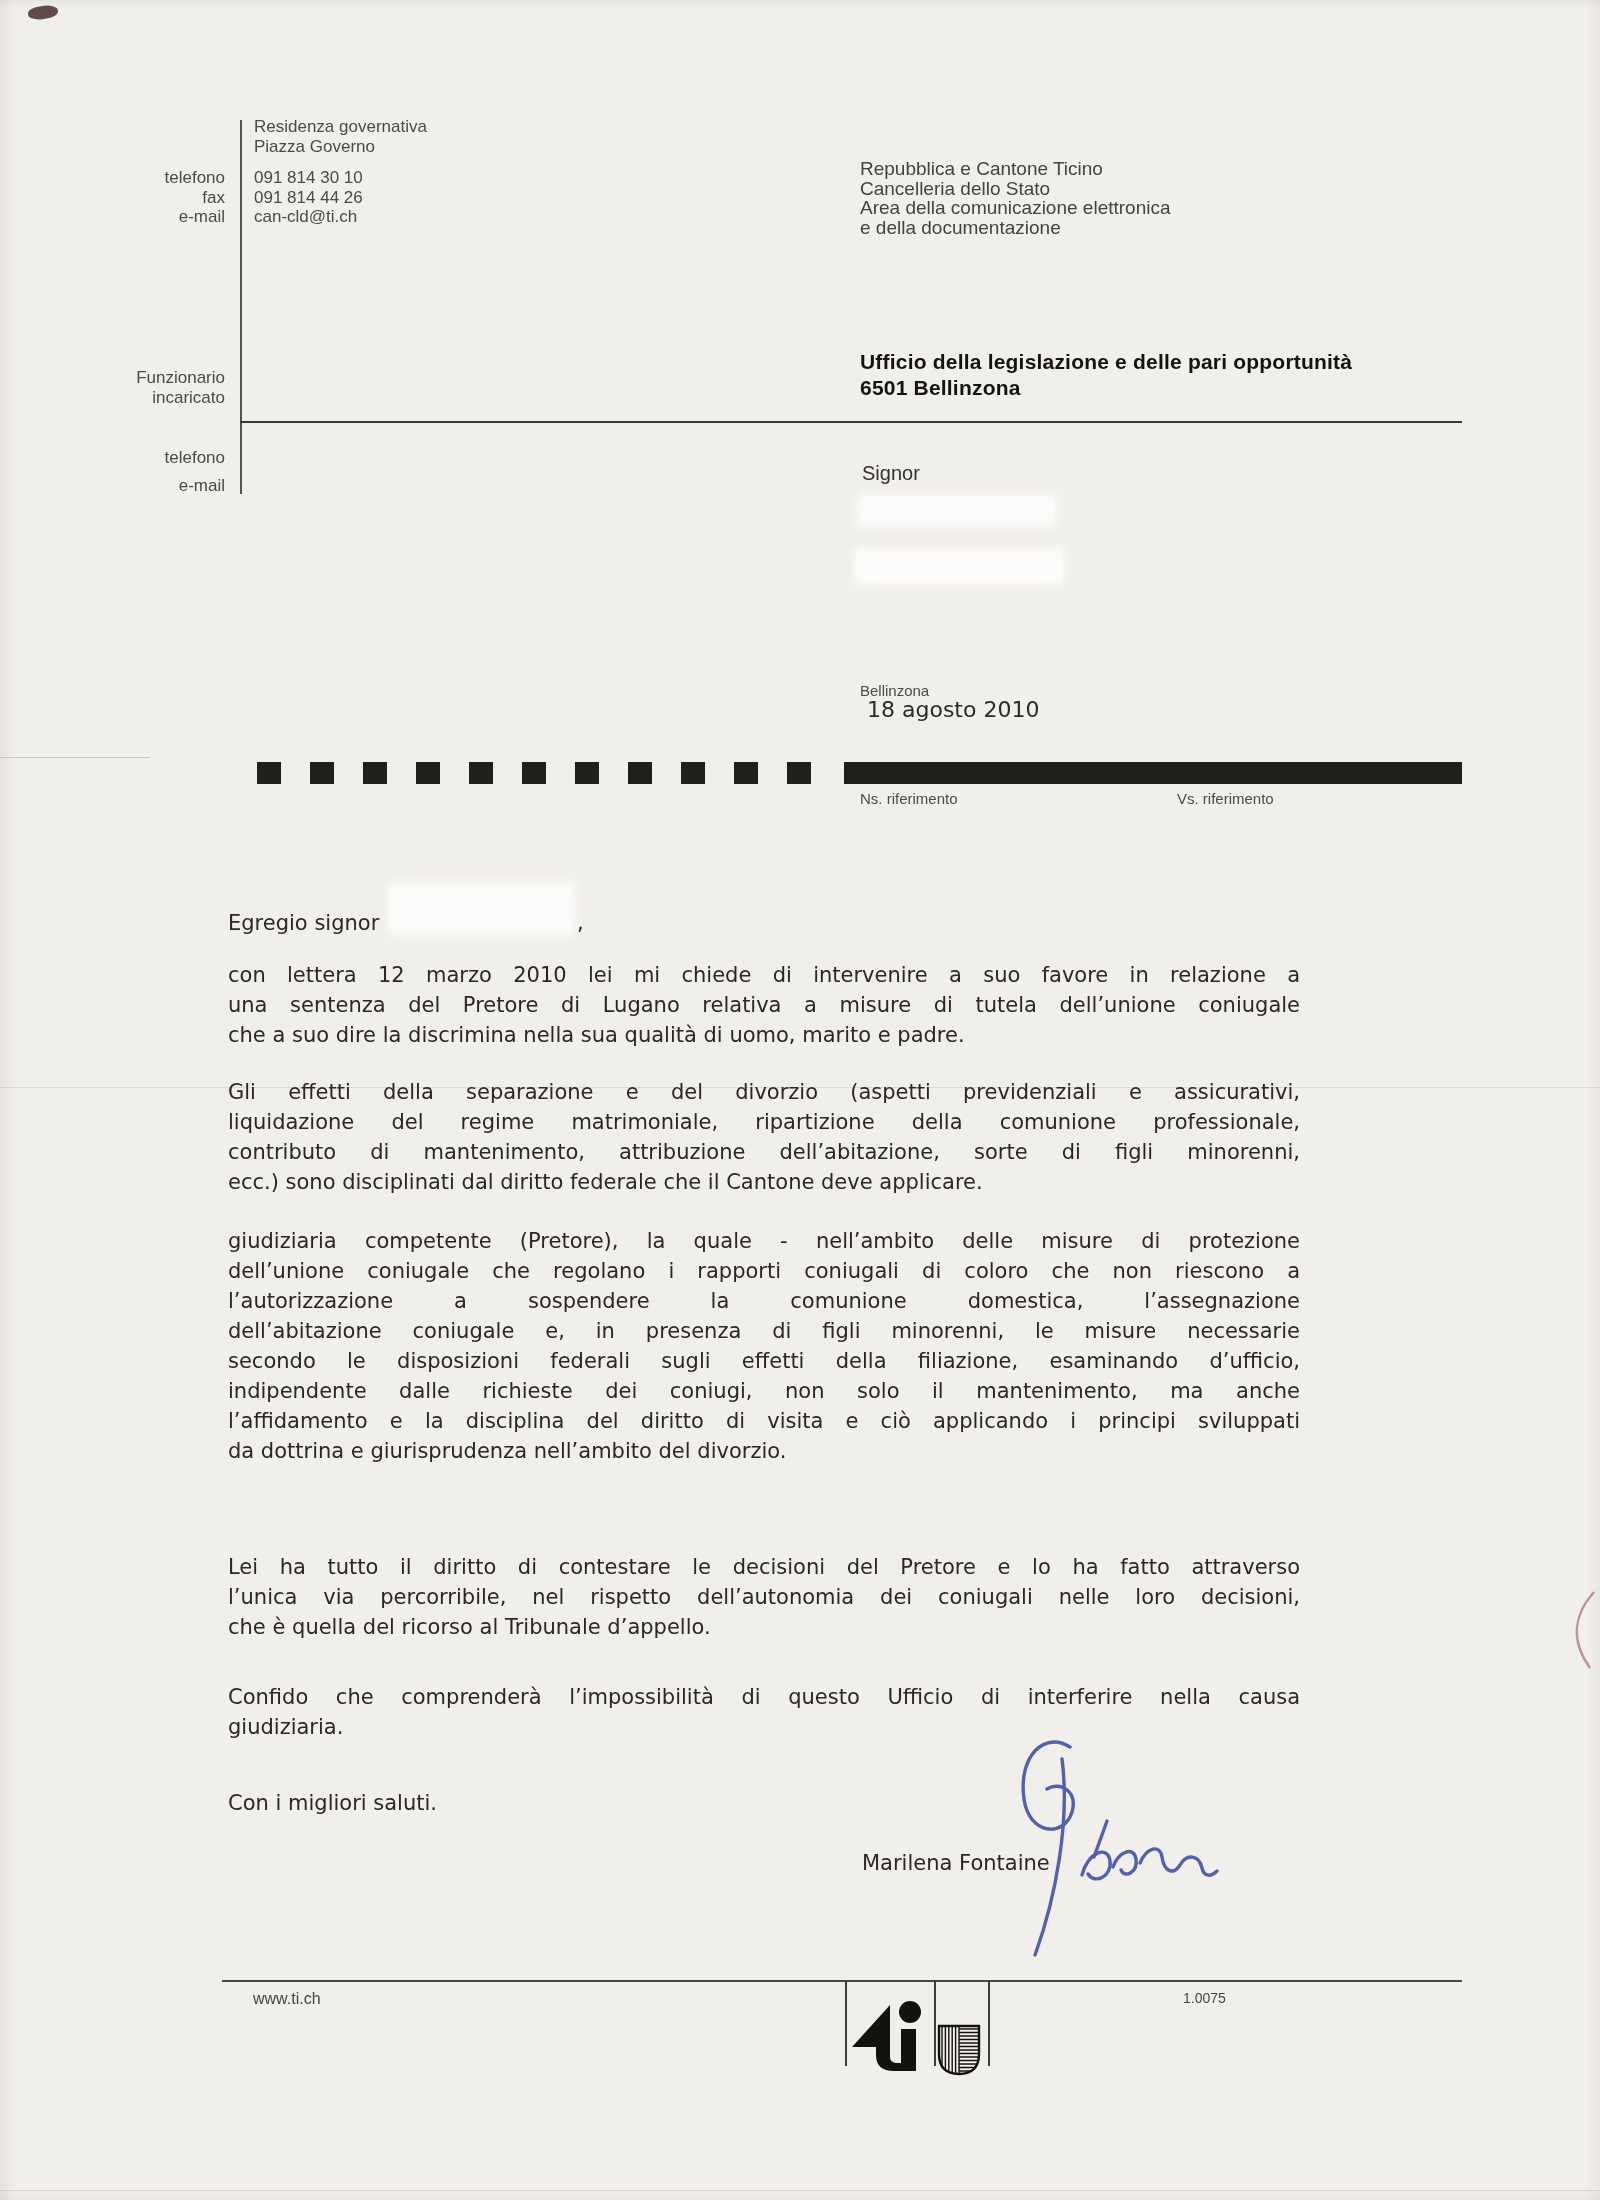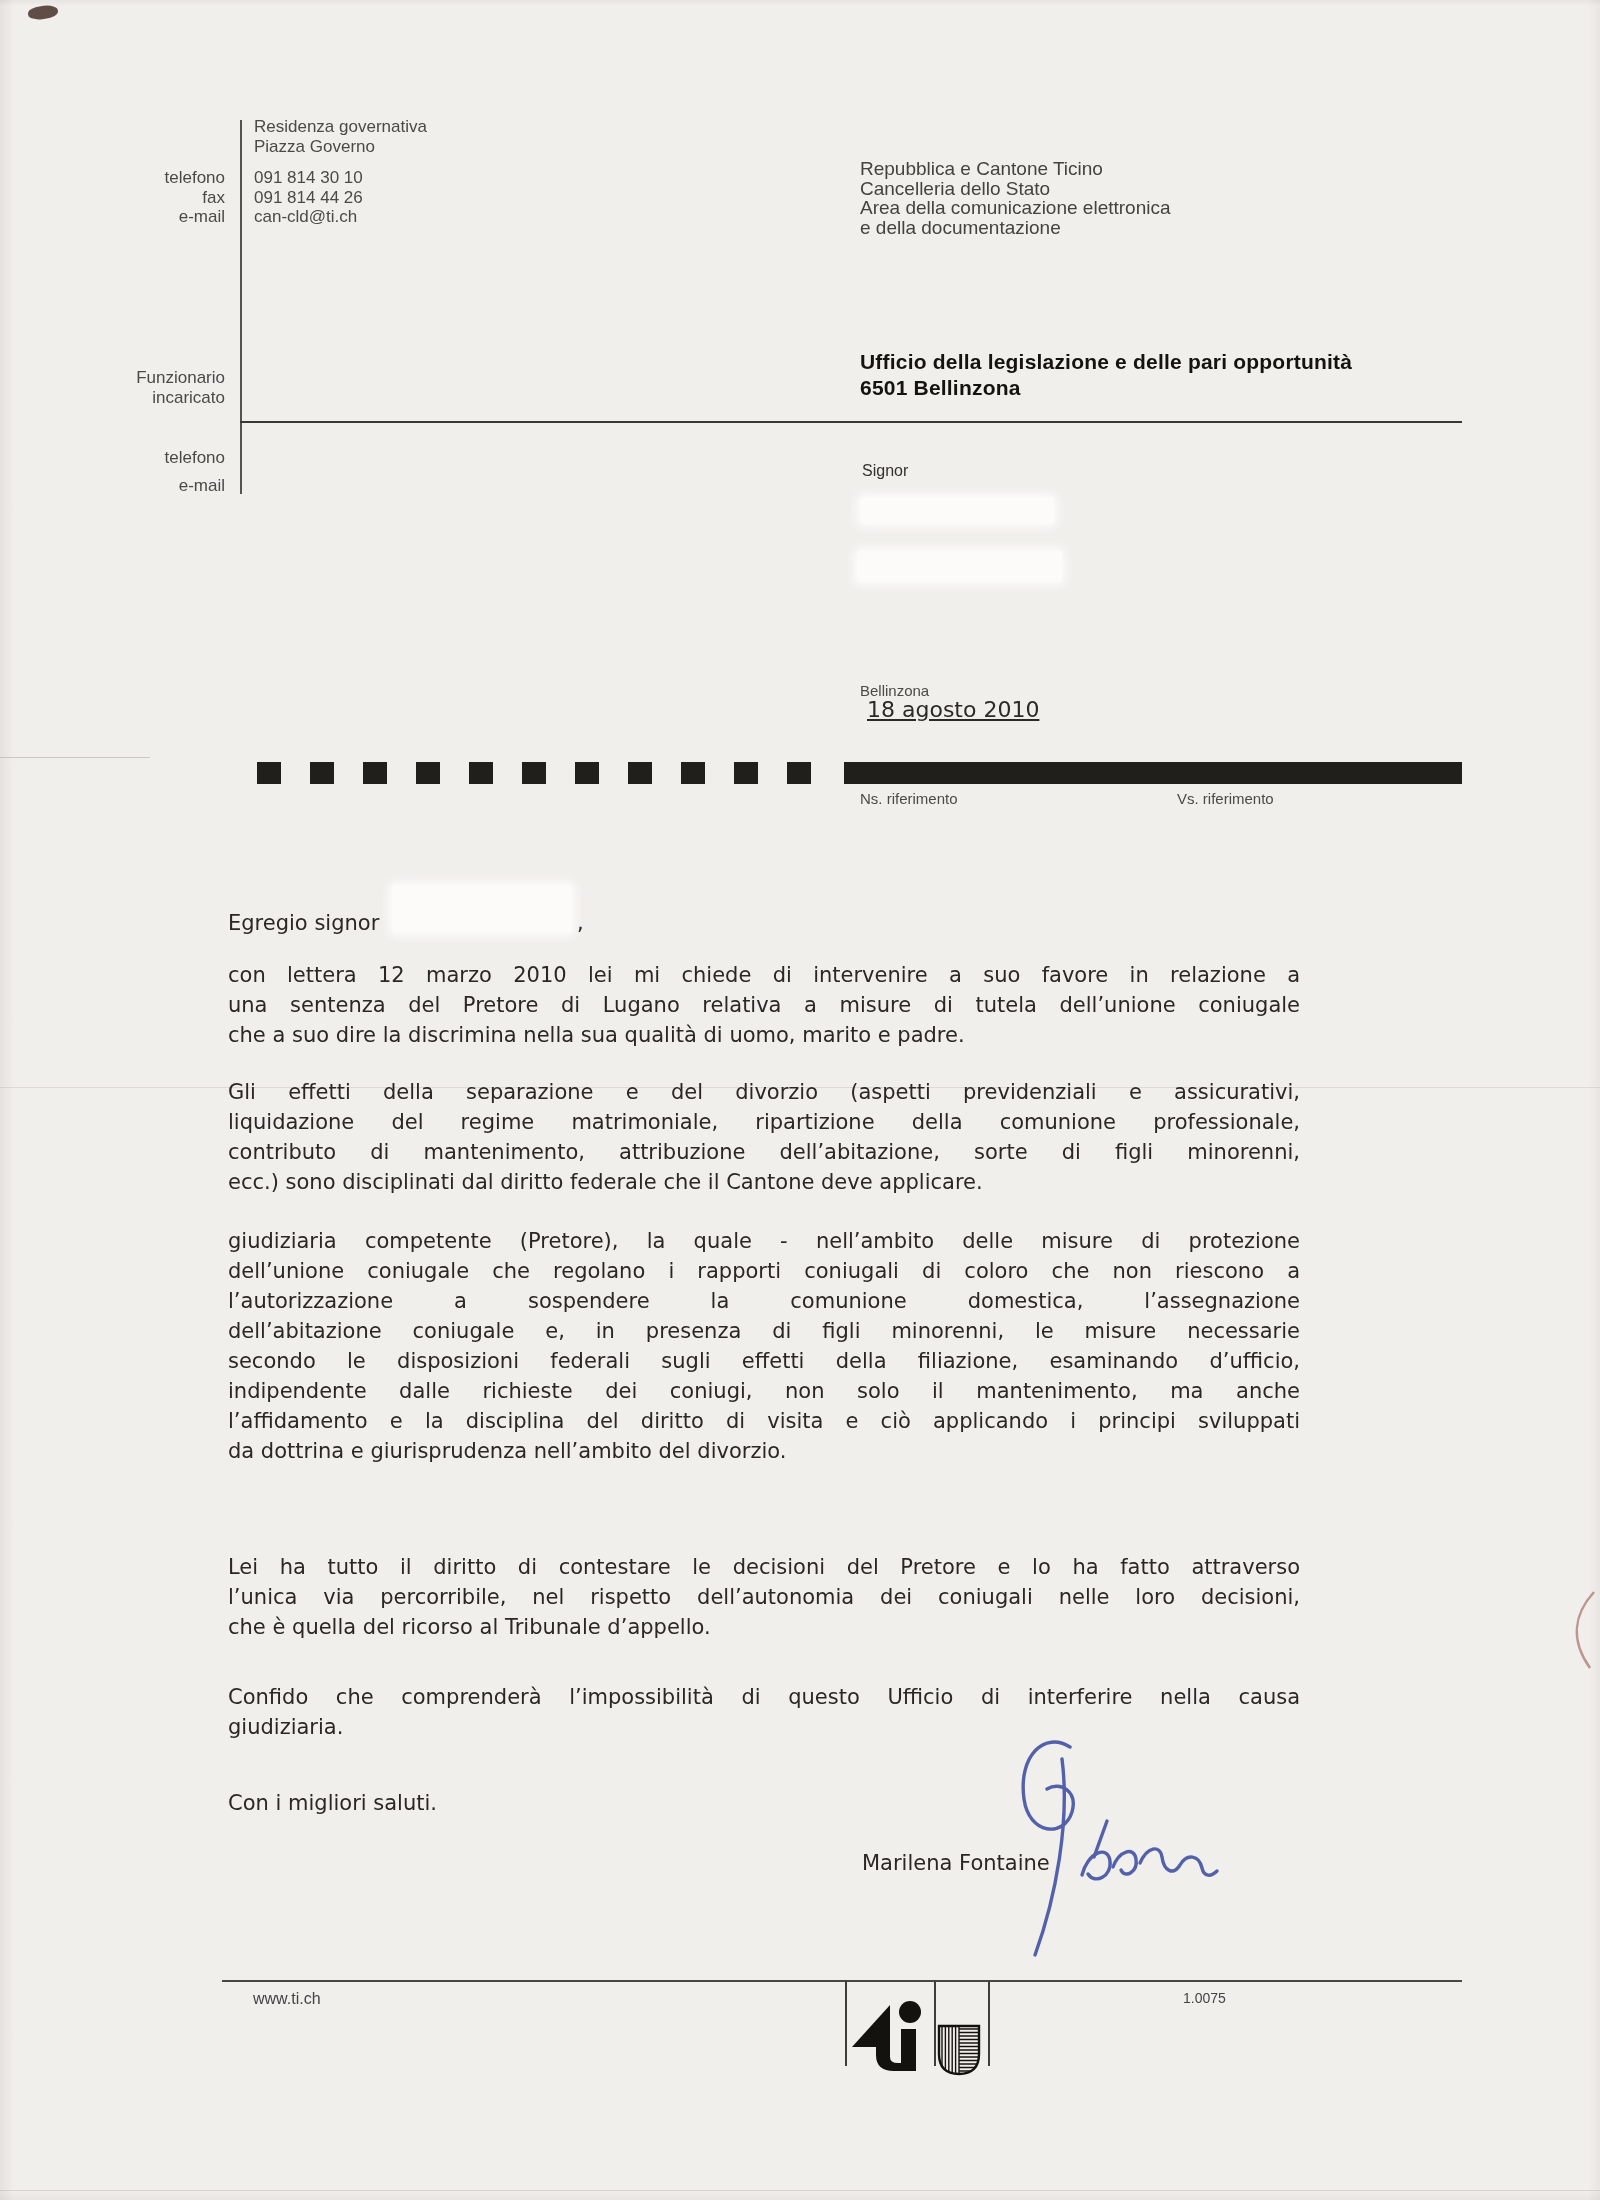--- a/index.html
+++ b/index.html
@@ -14,21 +14,21 @@
     font-family:"Liberation Sans",sans-serif;
   }
   .abs{position:absolute;}
   
   .lh{font-family:"Liberation Sans",sans-serif;color:#4b4a47;}
   .lh-sm{font-size:17px;line-height:19.5px;}
   .addr{font-size:17px;line-height:20px;}
   .labels{text-align:right;}
   .org{font-size:19px;line-height:19.5px;color:#44433f;}
   .office{font-weight:bold;font-size:21px;line-height:26px;color:#15130f;letter-spacing:.2px;}
-  .signor{font-size:16px;color:#33312e;}
+  .signor{font-size:20px;color:#33312e;}
   .ref{font-size:15px;color:#4b4a47;}
   .place{font-size:15px;color:#4b4a47;}
   .date{font-size:22px;color:#2c2a26;font-family:"DejaVu Sans",sans-serif;}
   
   .rule-v{width:2px;background:#55534f;}
   .rule-h{height:2px;background:#3a3834;}
   .rule-thin{height:2px;background:#4a4845;}
   
   .sq-row{height:22px;background:repeating-linear-gradient(90deg,#211f1c 0 24px,rgba(0,0,0,0) 24px 53px);}
   .bar{height:22px;background:#211f1c;}
@@ -90,21 +90,21 @@
   <div class="abs office" style="left:860px;top:349px;">
     <div>Ufficio della legislazione e delle pari opportunità</div>
     <div>6501 Bellinzona</div>
   </div>
 
   <div class="abs signor" style="left:862px;top:462px;">Signor</div>
   <div class="abs redact" style="left:860px;top:497px;width:194px;height:27px;"></div>
   <div class="abs redact" style="left:857px;top:551px;width:205px;height:31px;"></div>
 
   <div class="abs place" style="left:860px;top:682px;">Bellinzona</div>
-  <div class="abs date" style="left:867px;top:697px;text-decoration:underline;">18 agosto 2010</div>
+  <div class="abs date" style="left:867px;top:697px;">18 agosto 2010</div>
 
   <div class="abs sq-row" style="left:257px;top:762px;width:554px;"></div>
   <div class="abs bar" style="left:844px;top:762px;width:618px;"></div>
 
   <div class="abs ref" style="left:860px;top:790px;">Ns. riferimento</div>
   <div class="abs ref" style="left:1177px;top:790px;">Vs. riferimento</div>
 
   <div class="abs body-text" style="left:228px;top:908px;">Egregio signor</div>
   <div class="abs redact" style="left:392px;top:885px;width:180px;height:48px;"></div>
   <div class="abs body-text" style="left:577px;top:908px;">,</div>

